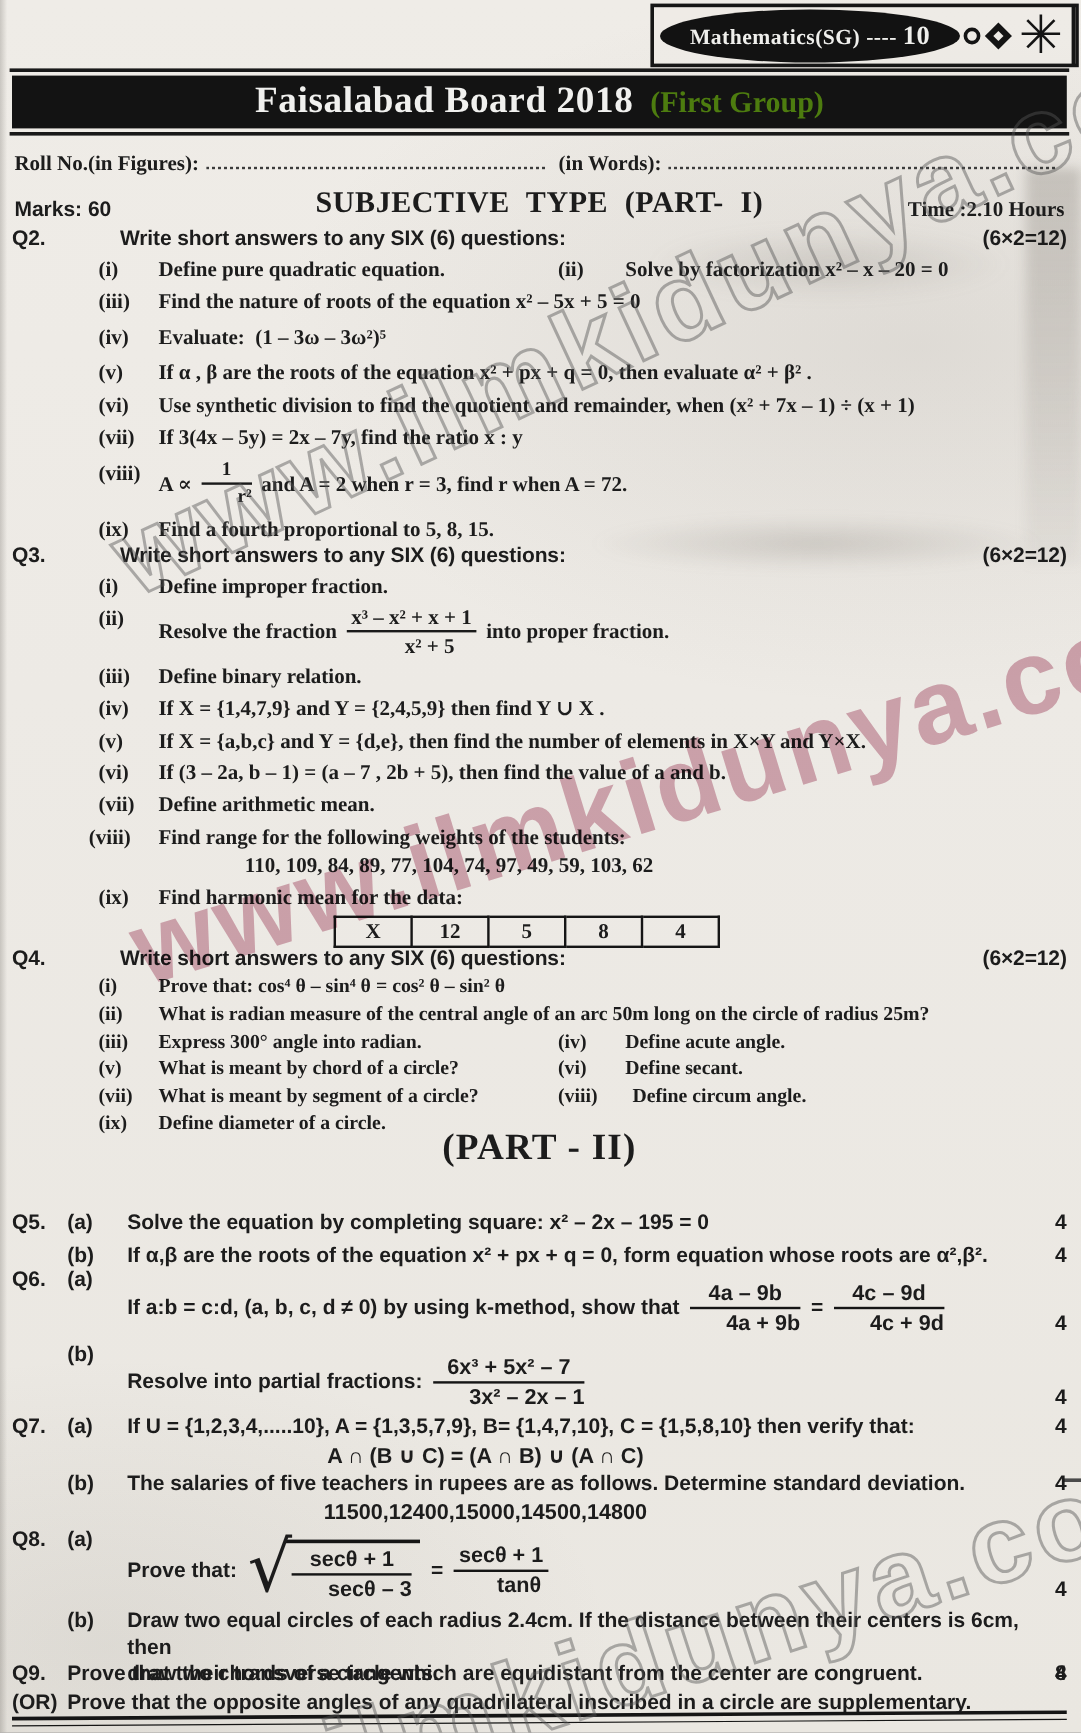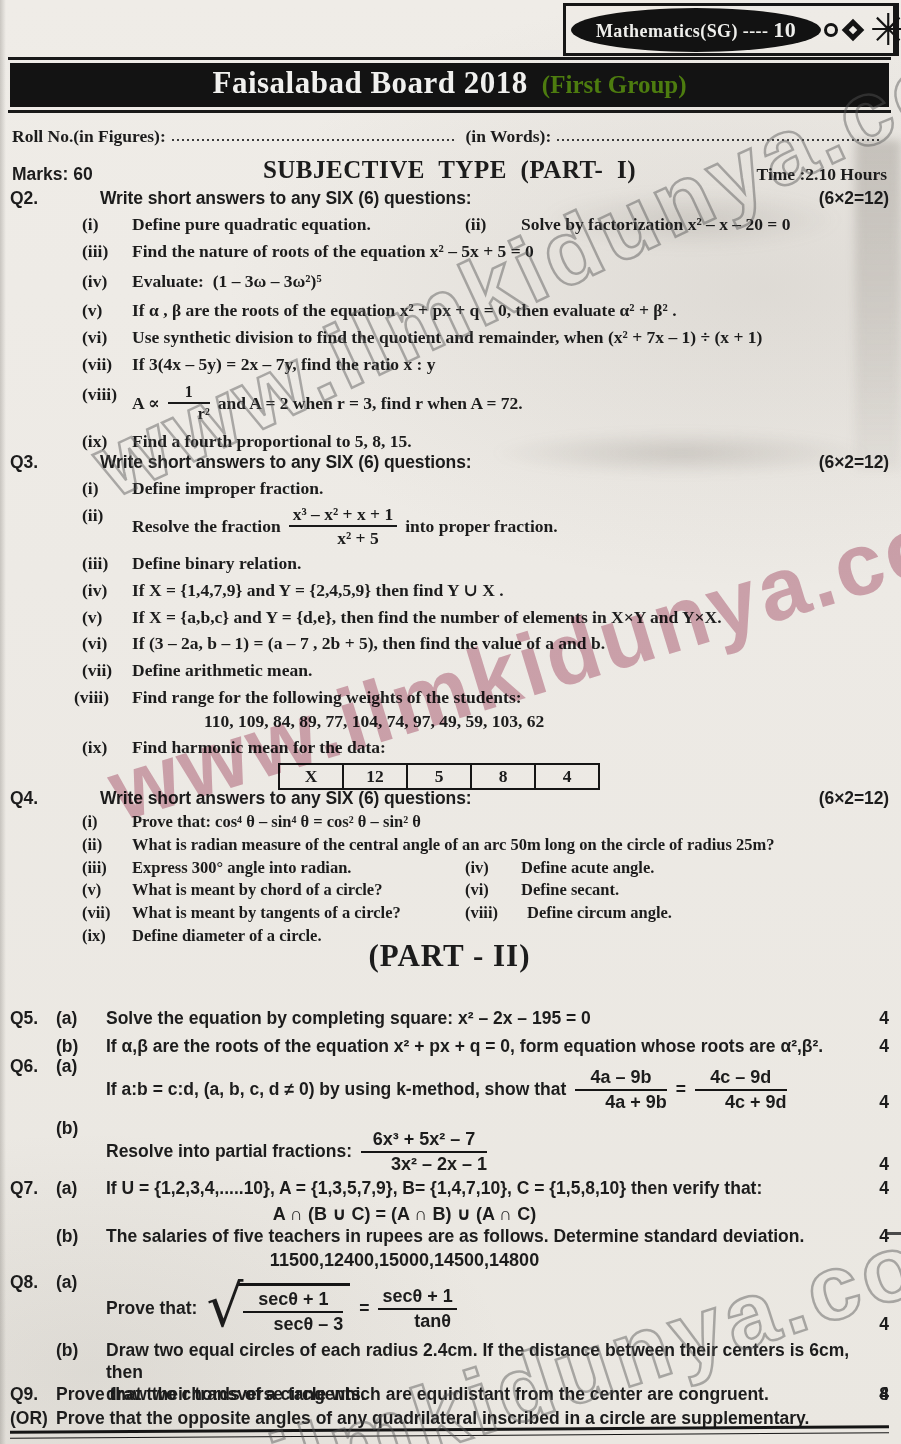--- a/index.html
+++ b/index.html
@@ -34,21 +34,21 @@
   .wm { position:absolute; white-space:nowrap; font-family:"Liberation Sans","DejaVu Sans",sans-serif;
         font-weight:bold; pointer-events:none; transform-origin:left center; z-index:6; }
   .wm-outline { font-size:92px; letter-spacing:5px; color:transparent;
         -webkit-text-stroke:2.5px rgba(85,85,85,0.45); }
   .wm-top { left:100px; top:418px; transform:rotate(-25deg); }
   .wm-mid { left:112px; top:742px; transform:rotate(-17deg); font-size:88px; letter-spacing:3px;
         color:rgba(187,107,133,0.55); mix-blend-mode:multiply; }
   .wm-bot { left:30px; top:1496px; transform:rotate(-18deg); }
 
   
-  .badge-box { position:absolute; top:3px; left:563px; right:2px; height:53px;
+  .badge-box { position:absolute; top:3px; left:542px; right:2px; height:53px;
     border:3px solid #161616; box-shadow:inset -6px 0 0 -3px #161616;
     display:flex; align-items:center; z-index:3; background:rgba(238,235,230,0.6); }
   .badge-ellipse { width:250px; height:44px; margin-left:5px; background:#121212; border-radius:50%;
     display:flex; align-items:center; justify-content:center; flex-shrink:0; }
   .badge-label { color:#efefec; font-weight:bold; font-size:18px; letter-spacing:0.4px; }
   .badge-num { font-size:22px; }
   .ring-icon { width:14px; height:14px; border:3px solid #141414; border-radius:50%; margin-left:3px; flex-shrink:0; }
   .diamond-icon { width:16px; height:16px; background:#141414; transform:rotate(45deg); margin-left:7px;
     position:relative; flex-shrink:0; }
   .diamond-icon::after { content:""; position:absolute; left:5px; top:5px; width:6px; height:6px; background:#eceae5; }
@@ -333,21 +333,21 @@
           <span class="tx">What is meant by chord of a circle?</span>
         </span>
         <span class="col2">
           <span class="lb">(vi)</span>
           <span class="tx">Define secant.</span>
         </span>
       </div>
       <div class="it pair g1">
         <span class="col1">
           <span class="lb">(vii)</span>
-          <span class="tx">What is meant by tangents of a circle?</span>
+          <span class="tx">What is meant by segment of a circle?</span>
         </span>
         <span class="col2">
           <span class="lb" style="width:62px">(viii)</span>
           <span class="tx">Define circum angle.</span>
         </span>
       </div>
       <div class="it g1">
         <span class="lb">(ix)</span>
         <span class="tx">Define diameter of a circle.</span>
       </div>

